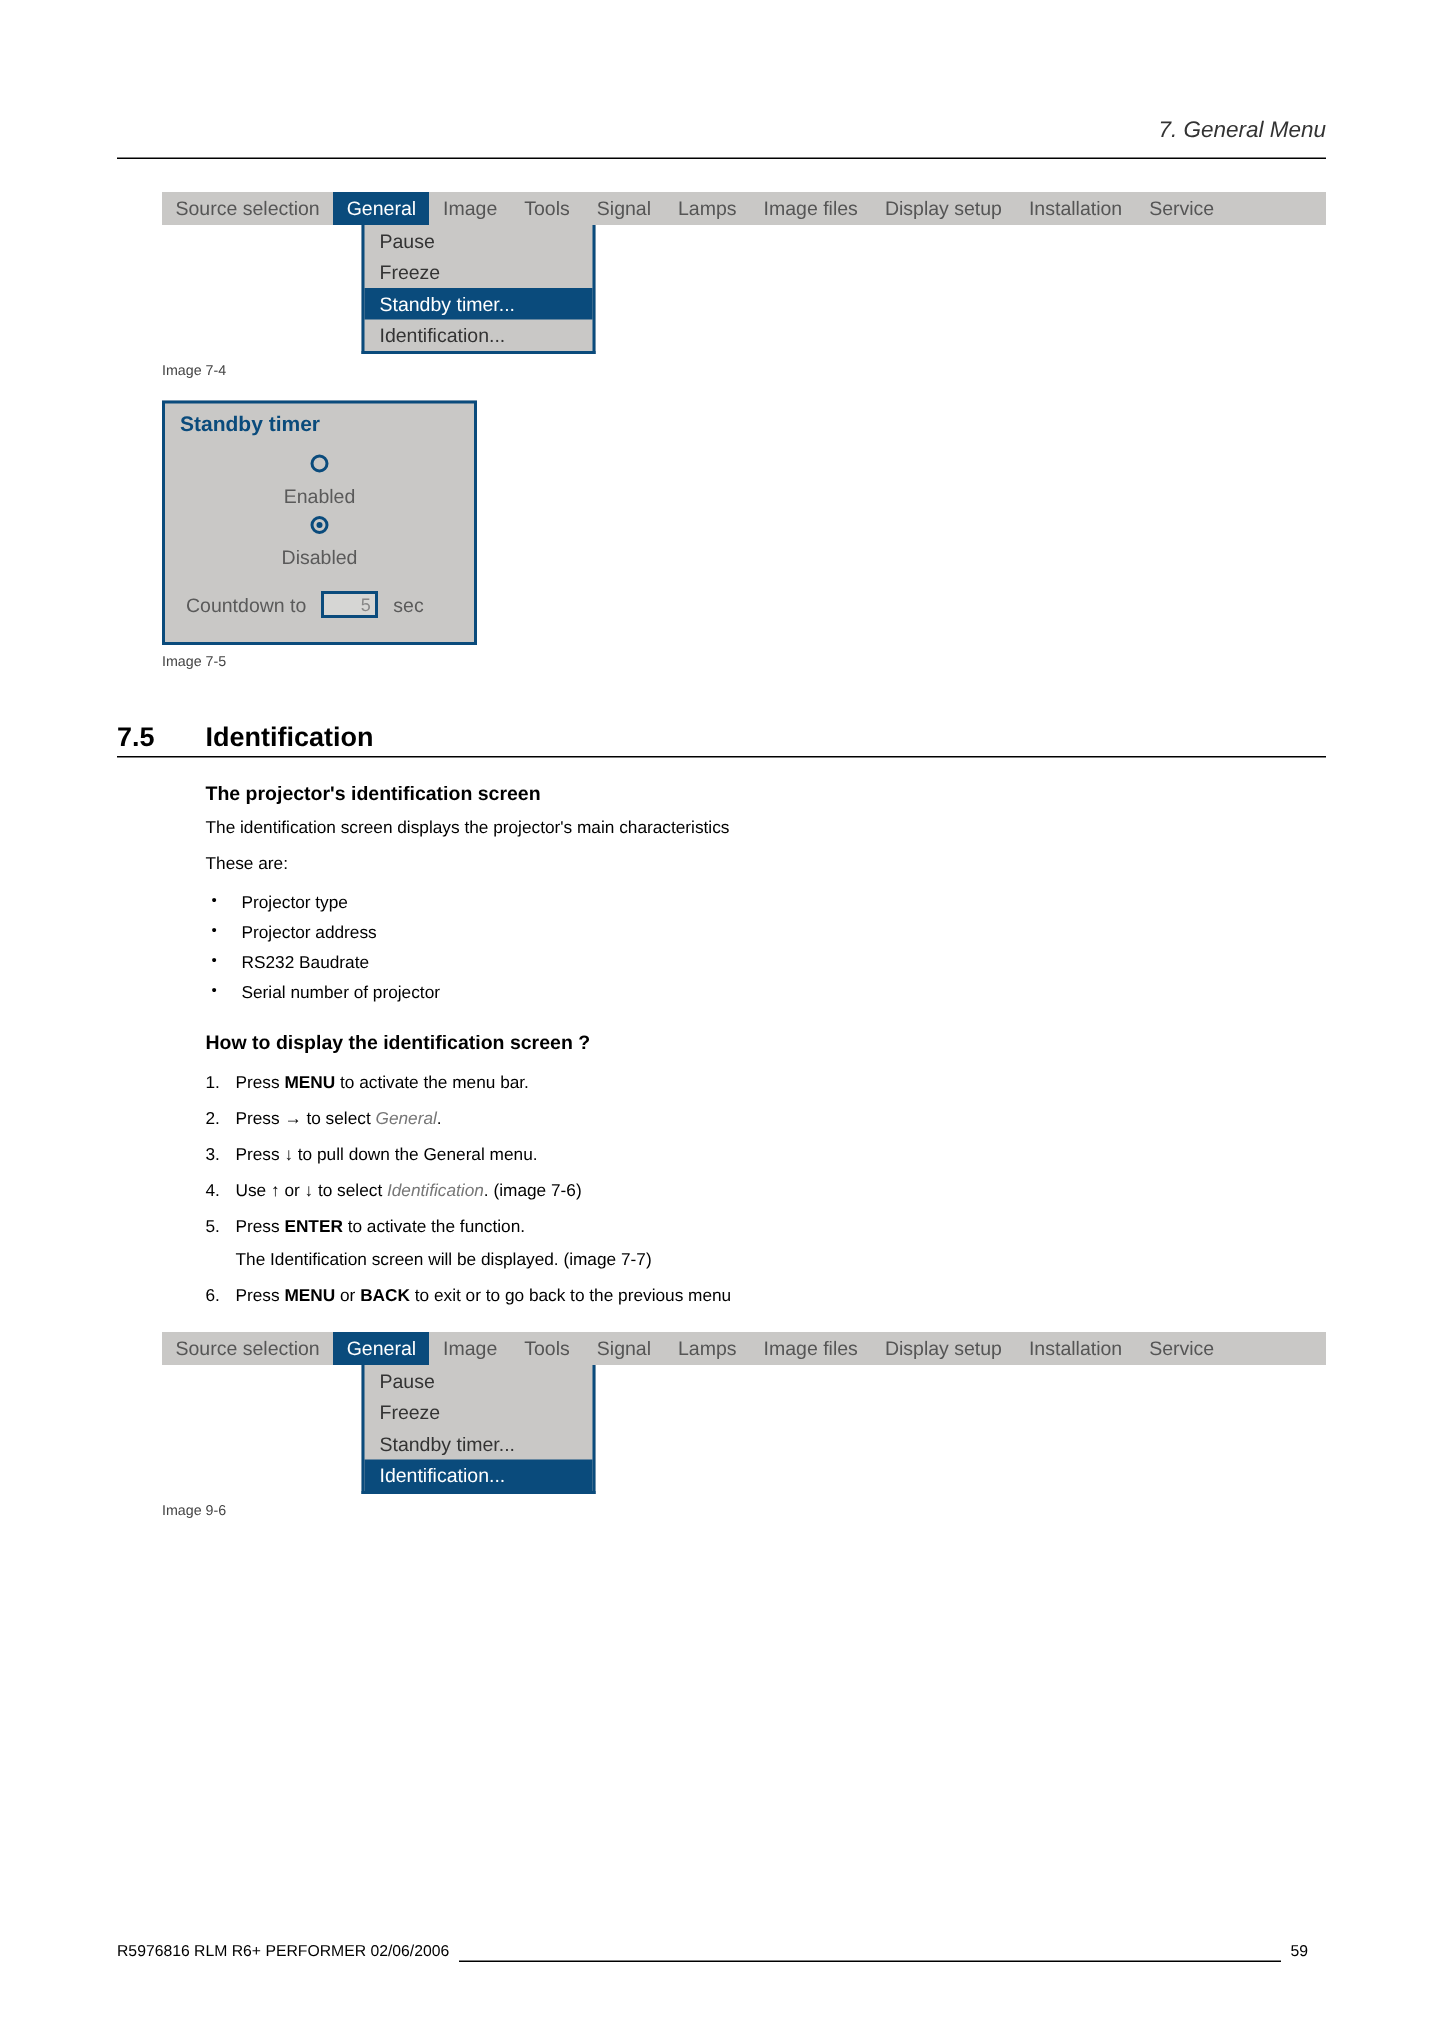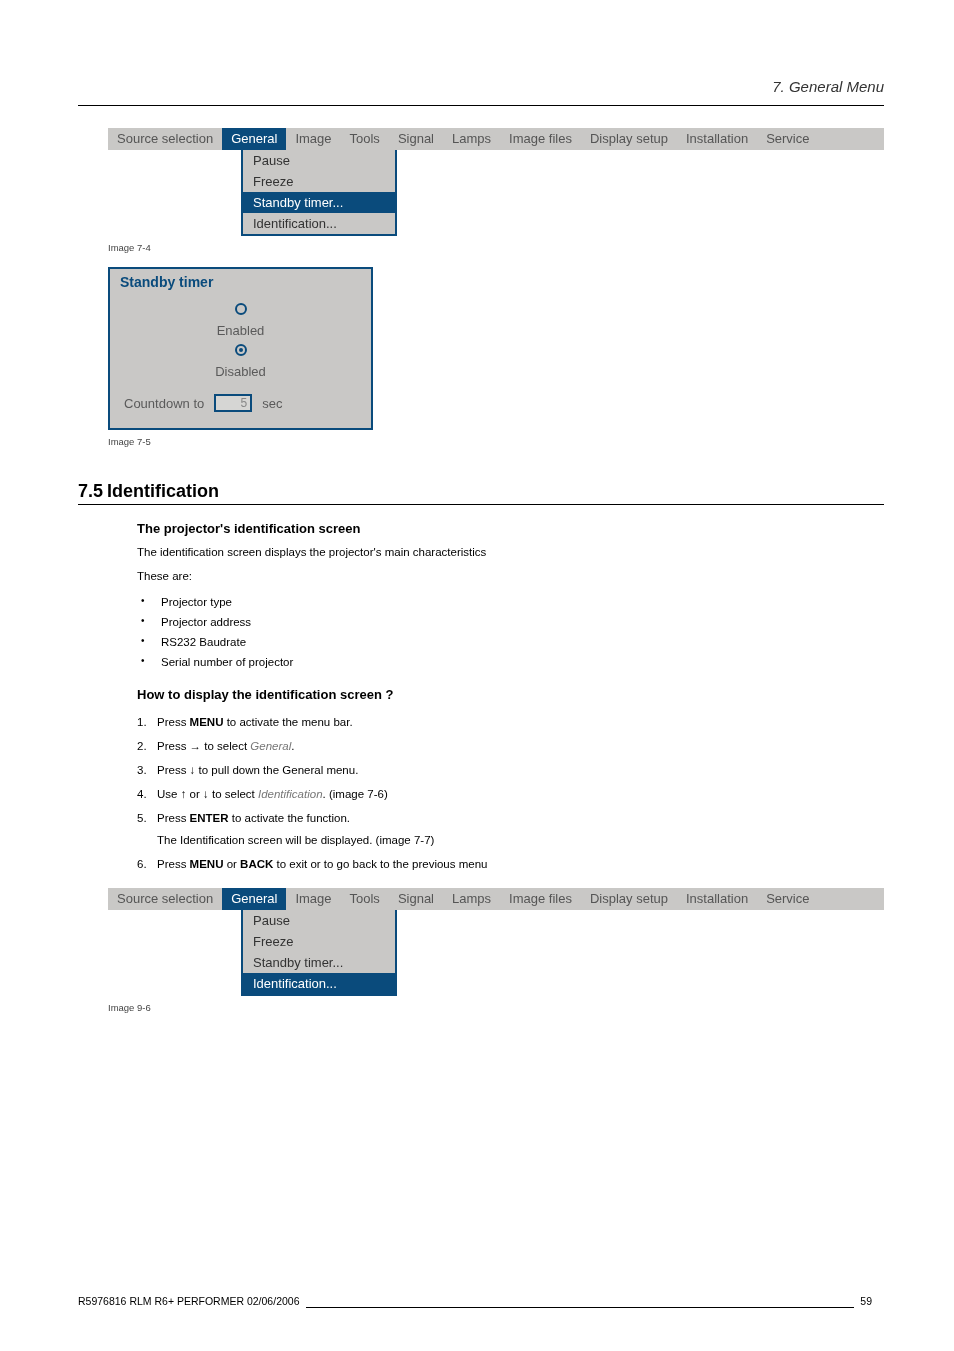--- a/index.html
+++ b/index.html
@@ -62,21 +62,21 @@
     color: #fff;
   }
   .img-caption {
     font-size: 9.5px;
     color: #444;
     margin: 6px 0 14px 30px;
   }
   
   .dialog {
     margin-left: 30px;
-    width: 265px;
+    width: 210px;
     background: #c9c8c6;
     border: 2px solid #0a4b7c;
     padding: 0;
   }
   .dialog-title {
     padding: 5px 10px 8px;
     font-size: 14px;
     color: #0a4b7c;
     font-weight: bold;
   }
@@ -123,21 +123,21 @@
     text-align: right;
     padding-right: 3px;
     font-size: 12px;
     color: #888;
     line-height: 14px;
   }
   
   .section-row {
     display: flex;
     align-items: baseline;
-    gap: 4px;
+    gap: 34px;
     margin: 34px 0 2px;
   }
   .section-num {
     font-size: 18px;
     font-weight: bold;
   }
   .section-title {
     font-size: 18px;
     font-weight: bold;
   }

